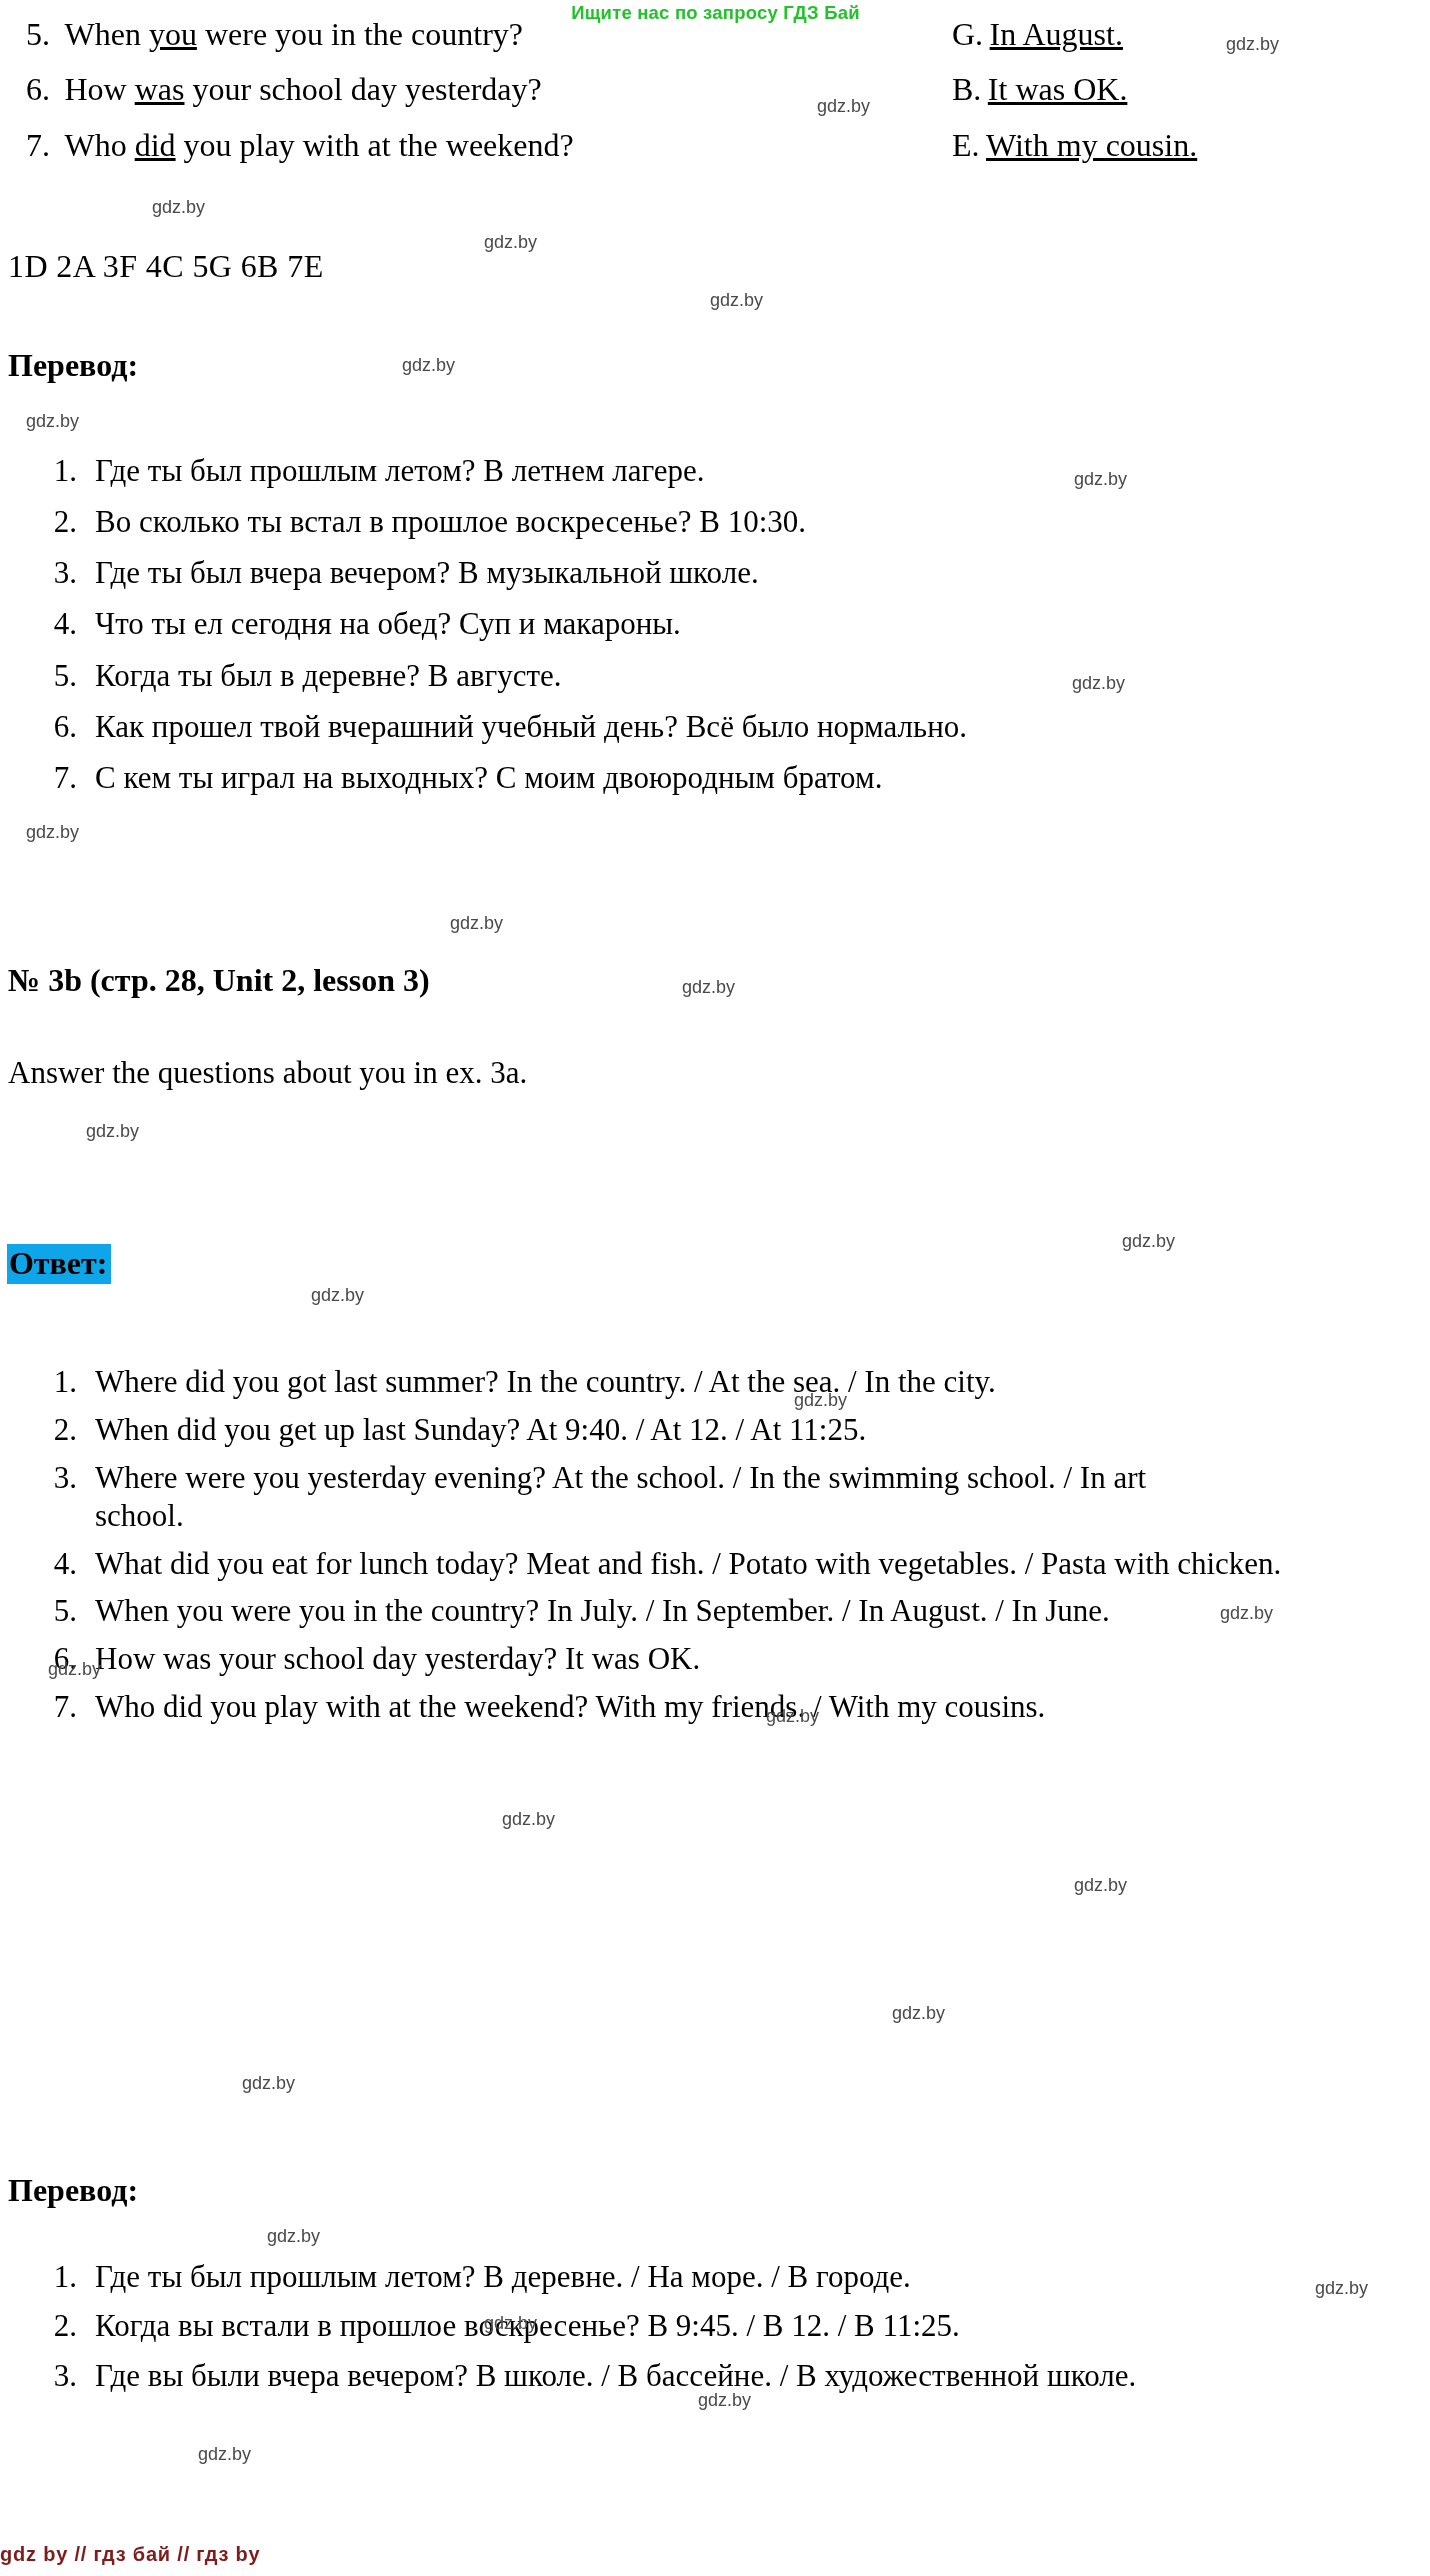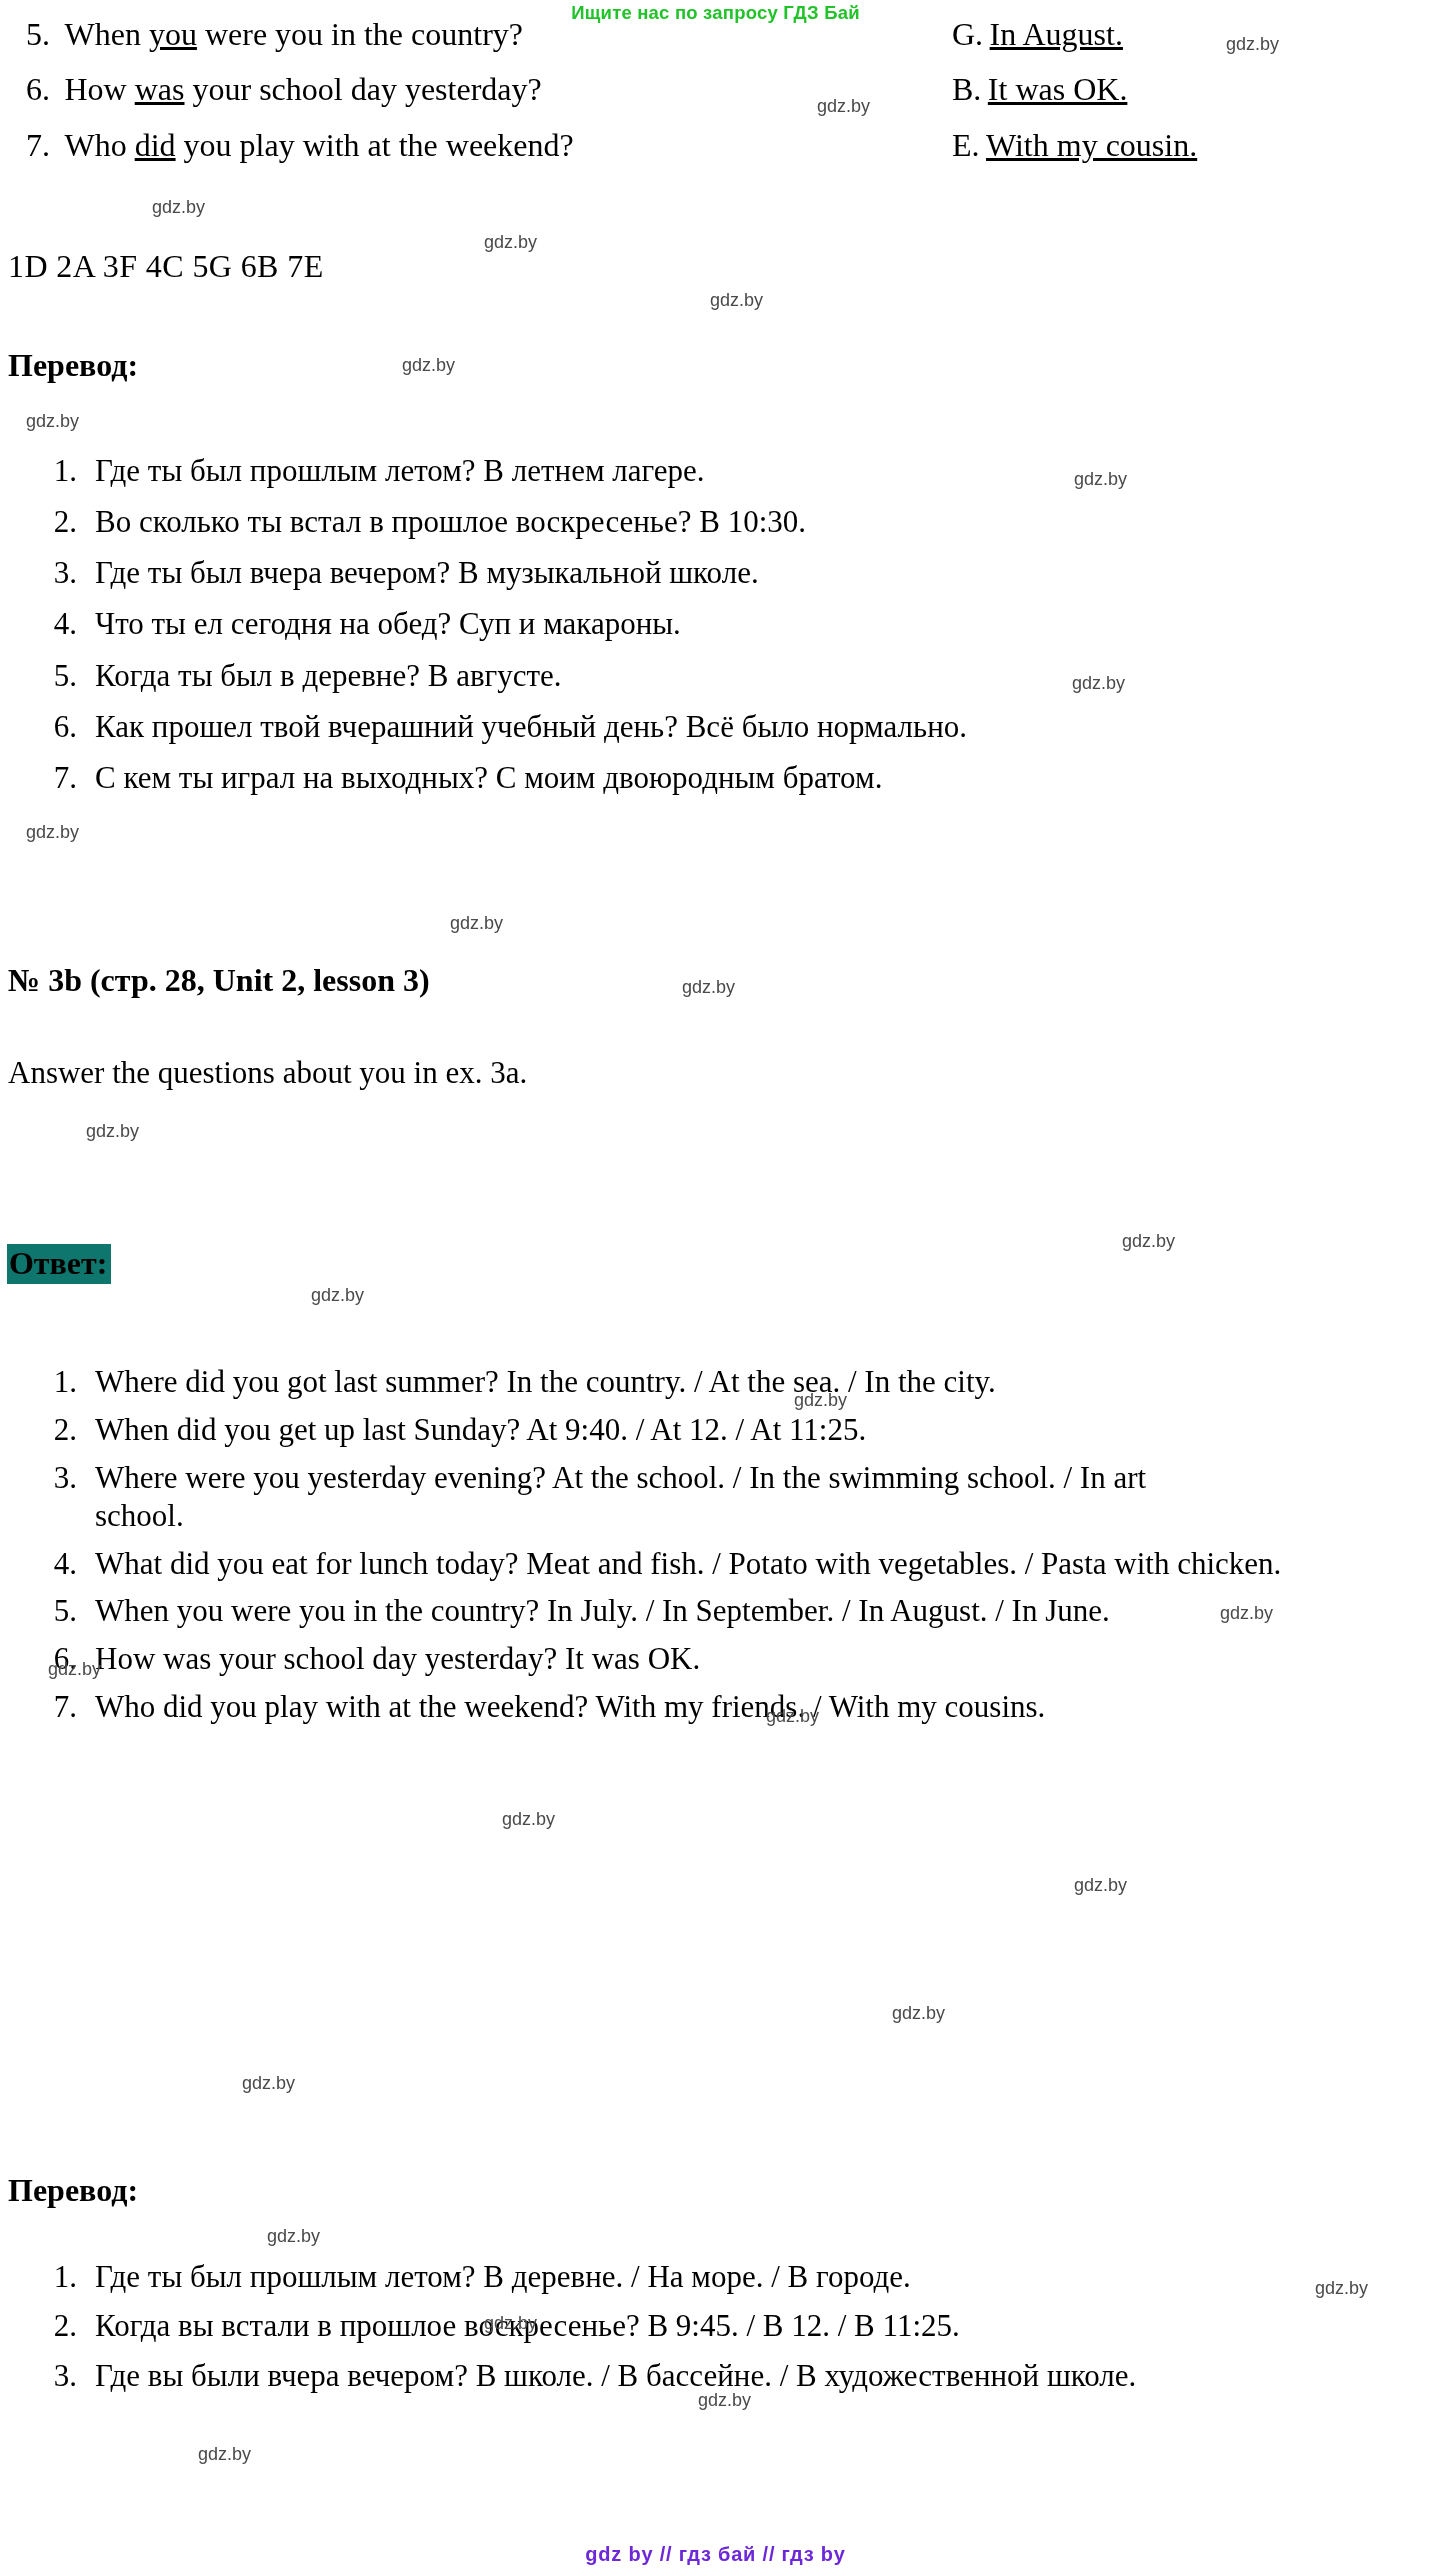--- a/index.html
+++ b/index.html
@@ -35,25 +35,24 @@
     color: #22c32a;
     letter-spacing: 0.2px;
   }
 
   
   .footer {
     position: absolute;
     bottom: 9.7px;
     left: 0;
     width: 1431px;
-    text-align: center;
     font-family: "Liberation Sans", "DejaVu Sans", sans-serif;
     font-size: 20px;
     font-weight: 700;
-    color: #6d28d9;
+    color: #7f1d1d;
     letter-spacing: 0.8px;
   }
 
   
   .wm {
     position: absolute;
     font-family: "Liberation Sans", "DejaVu Sans", sans-serif;
     font-size: 18px;
     color: #4a4a4a;
     white-space: nowrap;
@@ -123,21 +122,21 @@
   }
   .instr {
     position: absolute;
     font-size: 31px;
     white-space: nowrap;
   }
   .answer-label {
     position: absolute;
     font-size: 32px;
     font-weight: 700;
-    background: #0f766e;
+    background: #0ea5e9;
     padding: 0.8px 4px 2.4px 2.4px;
     white-space: nowrap;
   }
 </style>
 </head>
 <body>
 
 <div class="page">
 
   <div class="promo">Ищите нас по запросу ГДЗ Бай</div>

